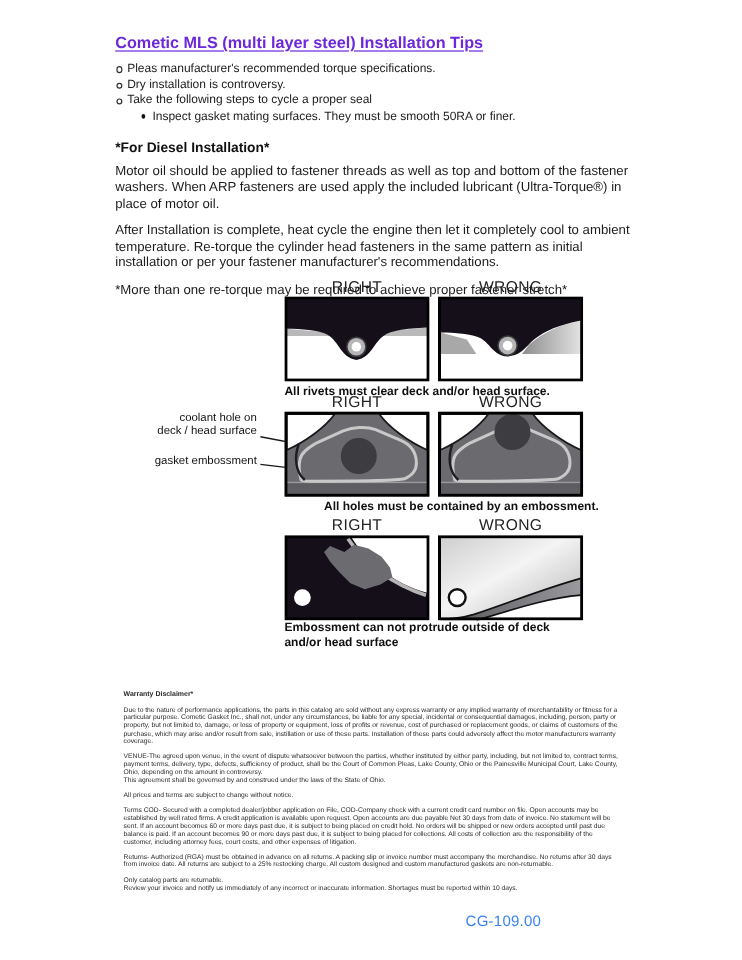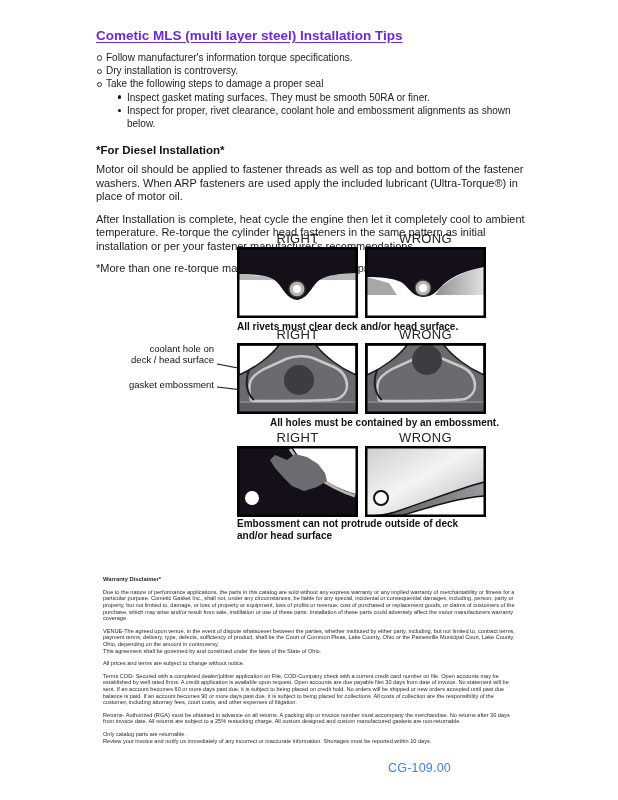--- a/index.html
+++ b/index.html
@@ -40,25 +40,24 @@
   .pagenum{position:absolute;left:388px;top:761px;font-size:12.5px;letter-spacing:.2px;color:#3b82f6;}
 </style>
 </head>
 <body>
 
 <div class="page">
 
   <div class="content">
     <h1 class="title">Cometic MLS (multi layer steel) Installation Tips</h1>
     <ul class="tips">
-      <li class="tip">Follow manufacturer's information torque specifications.</li>
+      <li class="tip">Pleas manufacturer's recommended torque specifications.</li>
       <li class="tip">Dry installation is controversy.</li>
-      <li class="tip">Take the following steps to damage a proper seal</li>
+      <li class="tip">Take the following steps to cycle a proper seal</li>
       <li class="sub">Inspect gasket mating surfaces.  They must be smooth 50RA or finer.</li>
-      <li class="sub">Inspect for proper, rivet clearance, coolant hole and embossment alignments as shown below.</li>
     </ul>
     <div class="diesel-heading">*For Diesel Installation*</div>
     <p class="body">Motor oil should be applied to fastener threads as well as top and bottom of the fastener washers. When ARP fasteners are used apply the included lubricant (Ultra-Torque®) in place of motor oil.</p>
     <p class="body">After Installation is complete, heat cycle the engine then let it completely cool to ambient temperature. Re-torque the cylinder head fasteners in the same pattern as initial installation or per your fastener manufacturer's recommendations.</p>
     <p class="body">*More than one re-torque may be required to achieve proper fastener stretch*</p>
   </div>
 
   <div class="dlabel" style="left:237px;top:231px;">RIGHT</div>
   <div class="dlabel" style="left:365px;top:231px;">WRONG</div>
 

